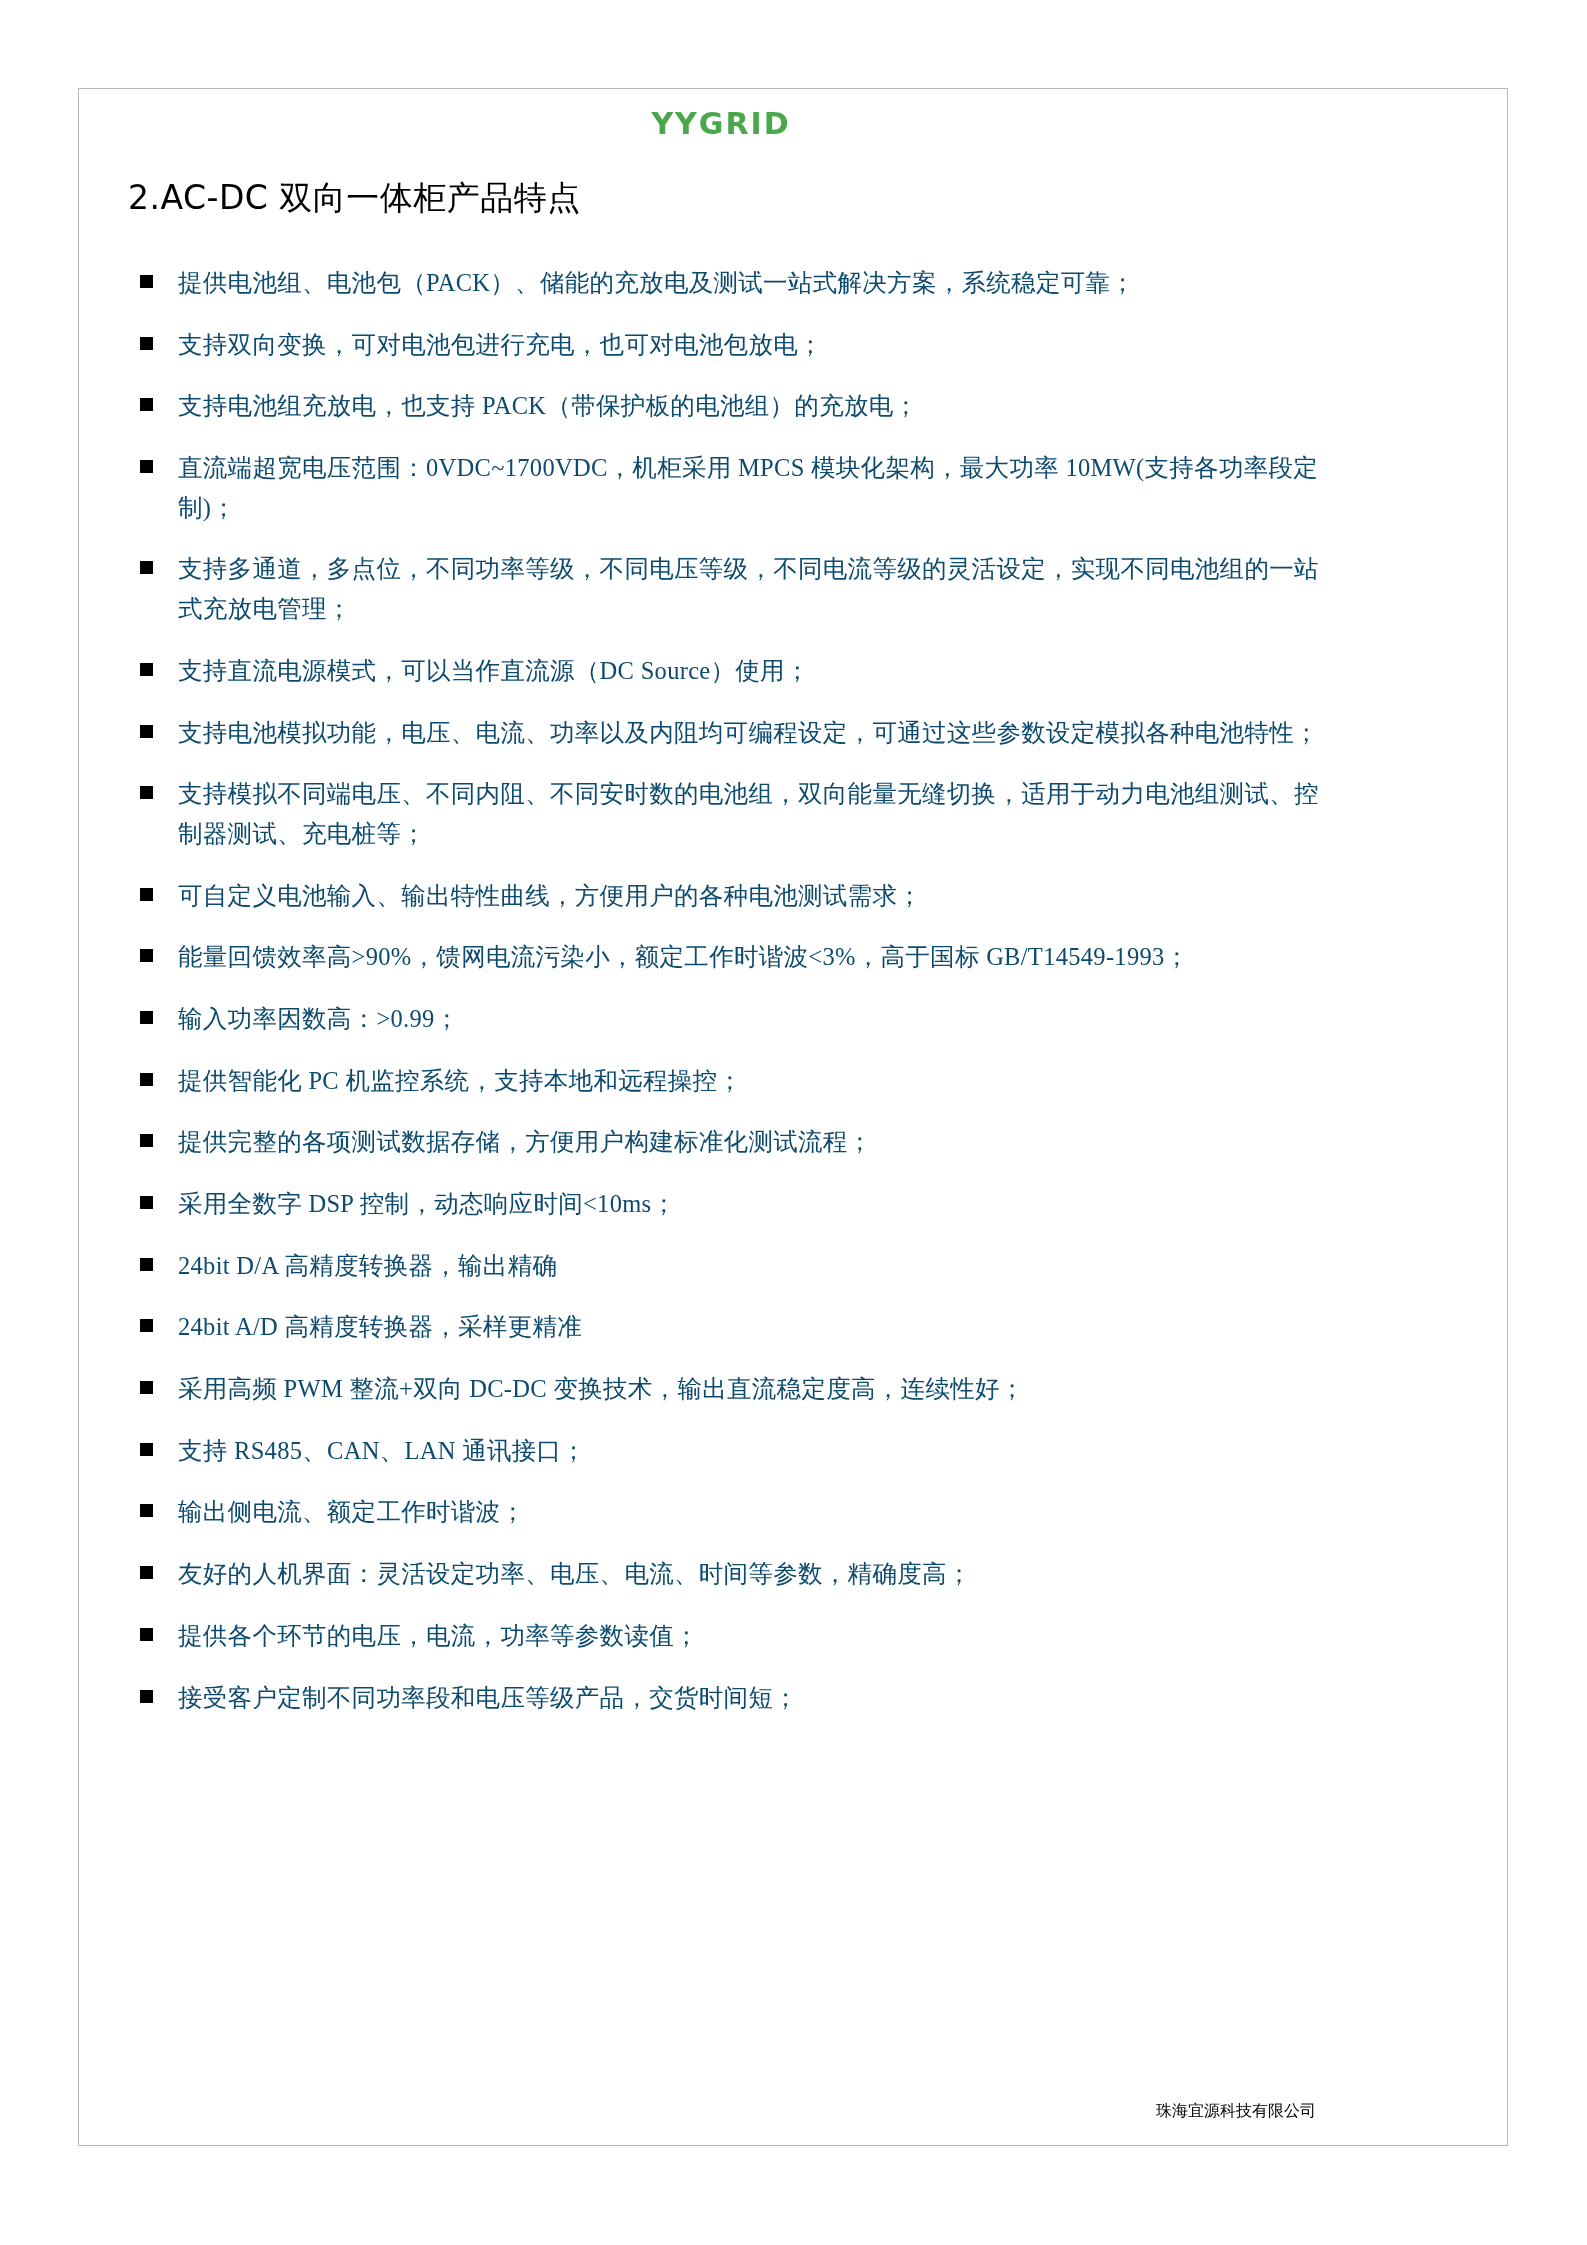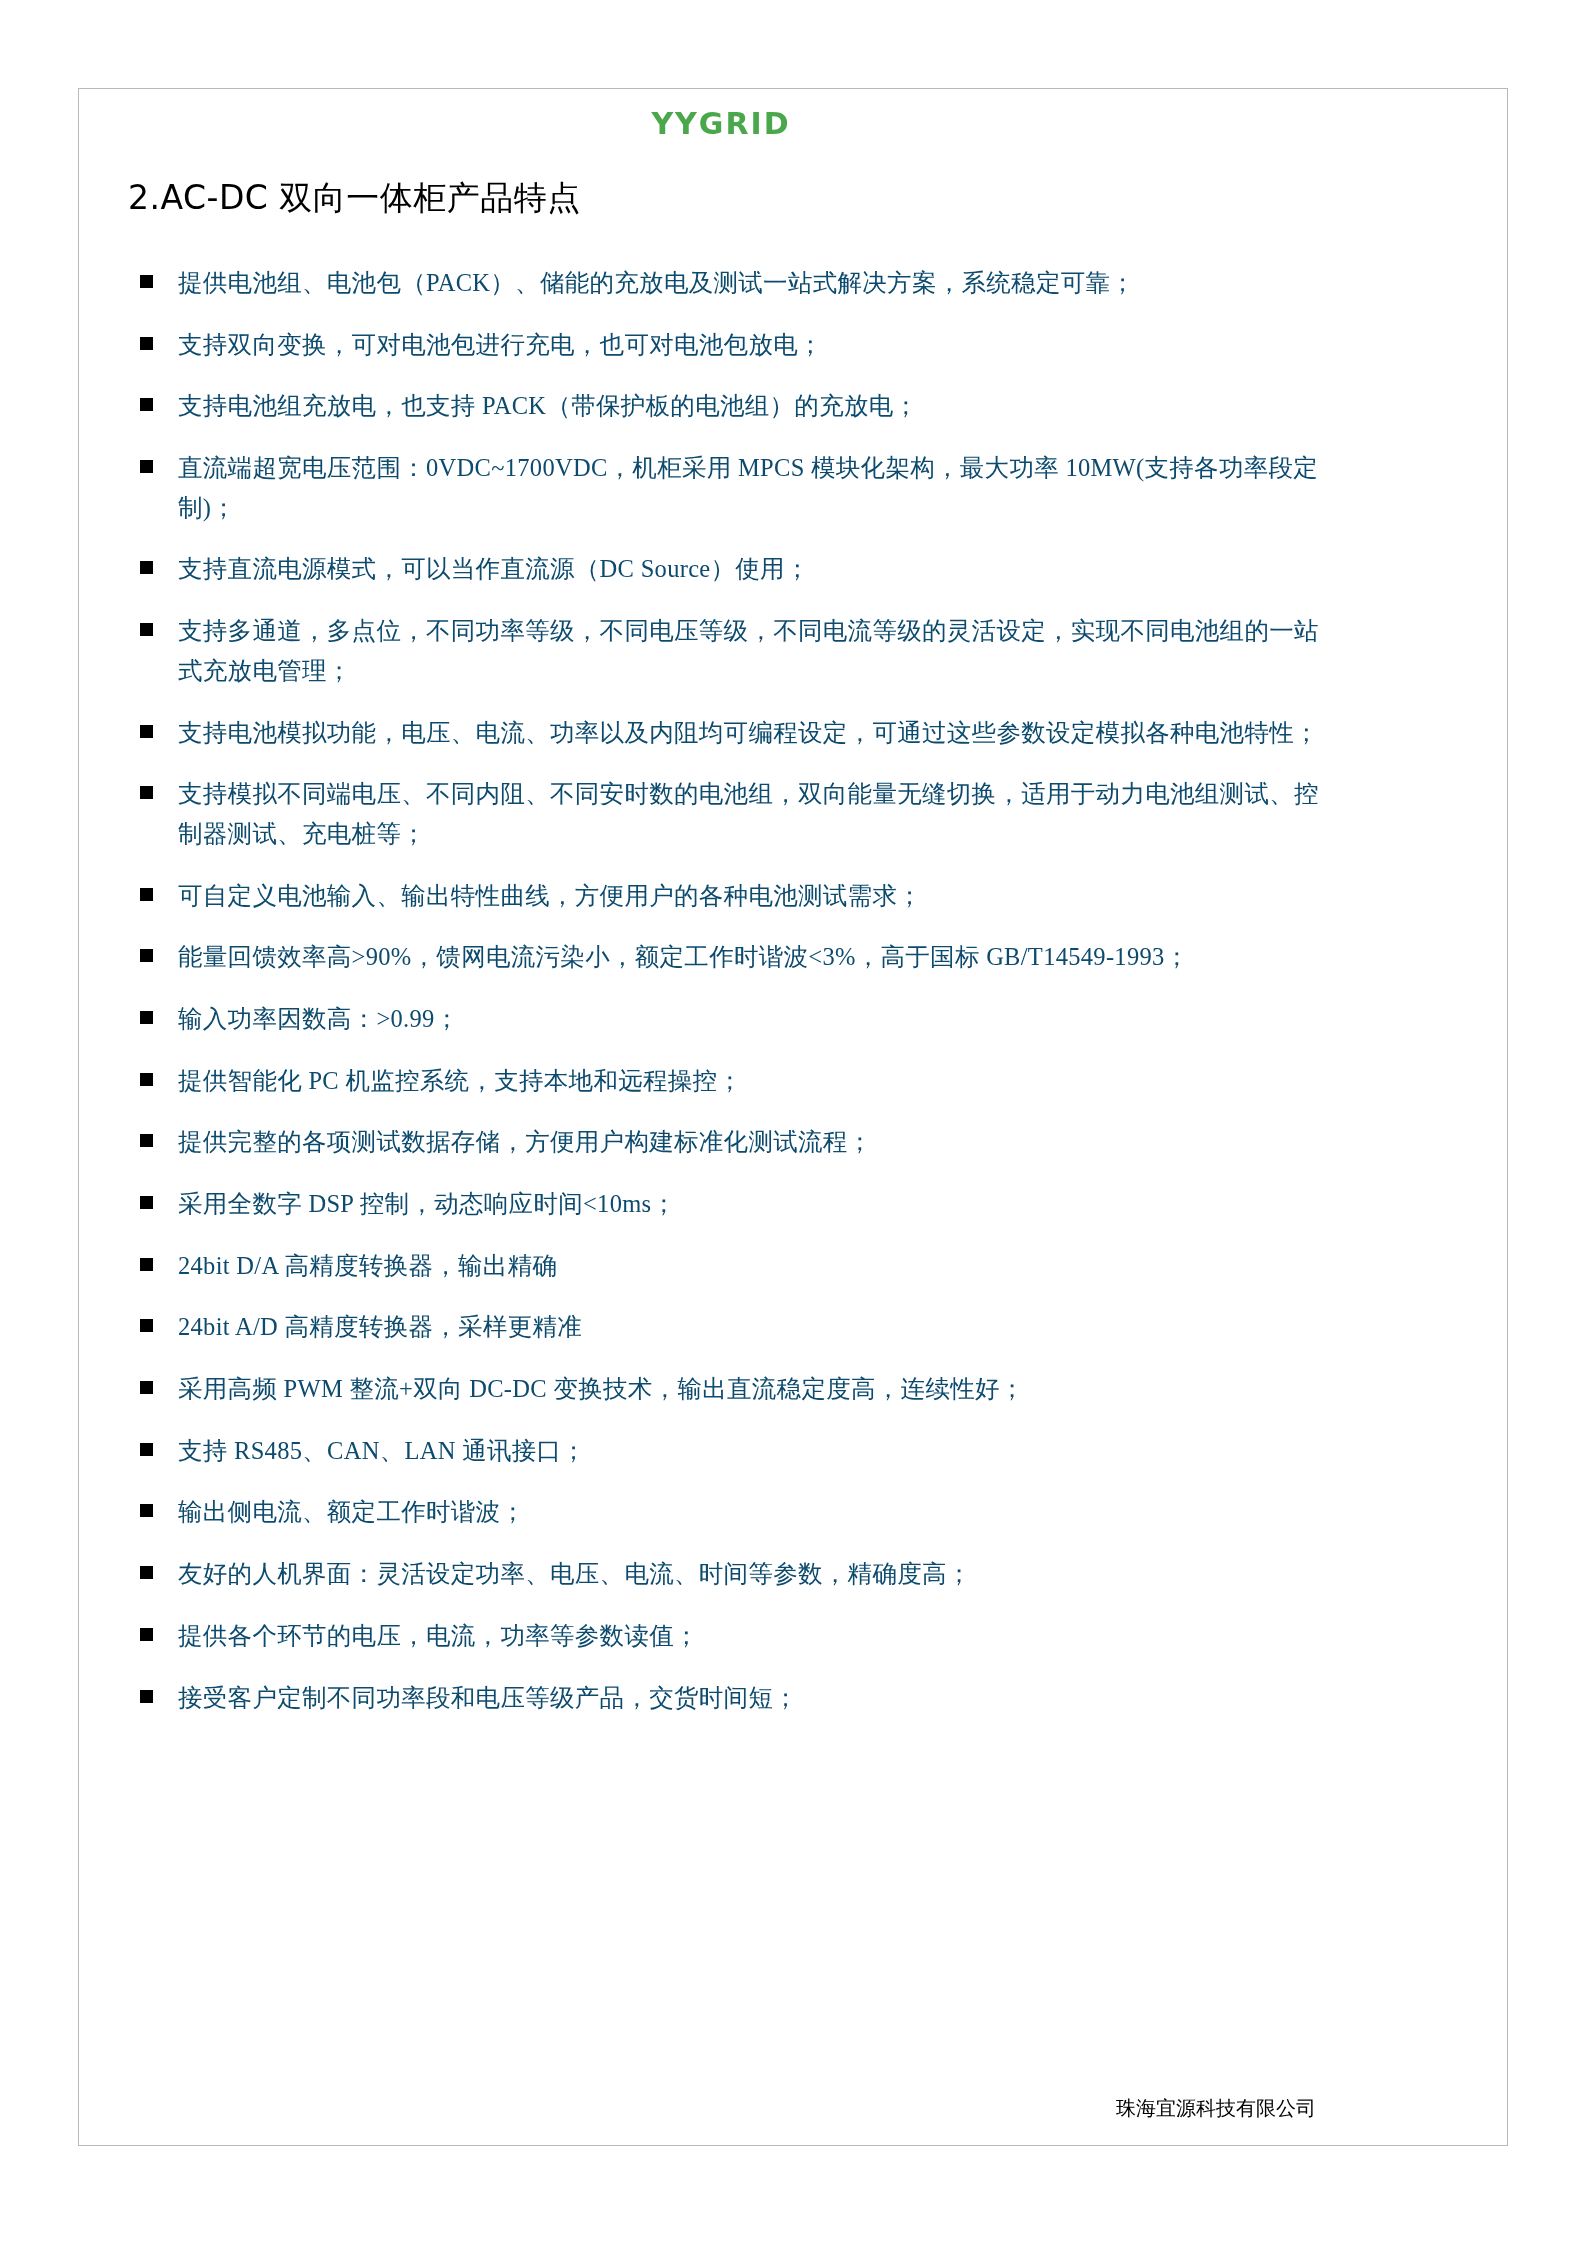--- a/index.html
+++ b/index.html
@@ -83,21 +83,21 @@
     font-size: 24.5px;
     line-height: 1.62;
     letter-spacing: 0.3px;
     color: #0c4a6e;
     font-family: "Liberation Serif", serif;
   }
   .footer {
     position: absolute;
     right: 48px;
     bottom: 24px;
-    font-size: 20px;
+    font-size: 16px;
     color: #000;
     font-family: "Liberation Serif", serif;
   }
 </style>
 </head>
 <body>
 
 <div class="page">
   <div class="page-border"></div>
   <div class="content">
@@ -121,25 +121,25 @@
       <div class="bullet-item">
         <span class="bullet-mark"></span>
         <span class="bullet-text">支持电池组充放电，也支持 PACK（带保护板的电池组）的充放电；</span>
       </div>
       <div class="bullet-item">
         <span class="bullet-mark"></span>
         <span class="bullet-text">直流端超宽电压范围：0VDC~1700VDC，机柜采用 MPCS 模块化架构，最大功率 10MW(支持各功率段定制)；</span>
       </div>
       <div class="bullet-item">
         <span class="bullet-mark"></span>
+        <span class="bullet-text">支持多通道，多点位，不同功率等级，不同电压等级，不同电流等级的灵活设定，实现不同电池组的一站式充放电管理；</span>
+      </div>
+      <div class="bullet-item">
+        <span class="bullet-mark"></span>
         <span class="bullet-text">支持直流电源模式，可以当作直流源（DC Source）使用；</span>
-      </div>
-      <div class="bullet-item">
-        <span class="bullet-mark"></span>
-        <span class="bullet-text">支持多通道，多点位，不同功率等级，不同电压等级，不同电流等级的灵活设定，实现不同电池组的一站式充放电管理；</span>
       </div>
       <div class="bullet-item">
         <span class="bullet-mark"></span>
         <span class="bullet-text">支持电池模拟功能，电压、电流、功率以及内阻均可编程设定，可通过这些参数设定模拟各种电池特性；</span>
       </div>
       <div class="bullet-item">
         <span class="bullet-mark"></span>
         <span class="bullet-text">支持模拟不同端电压、不同内阻、不同安时数的电池组，双向能量无缝切换，适用于动力电池组测试、控制器测试、充电桩等；</span>
       </div>
       <div class="bullet-item">

